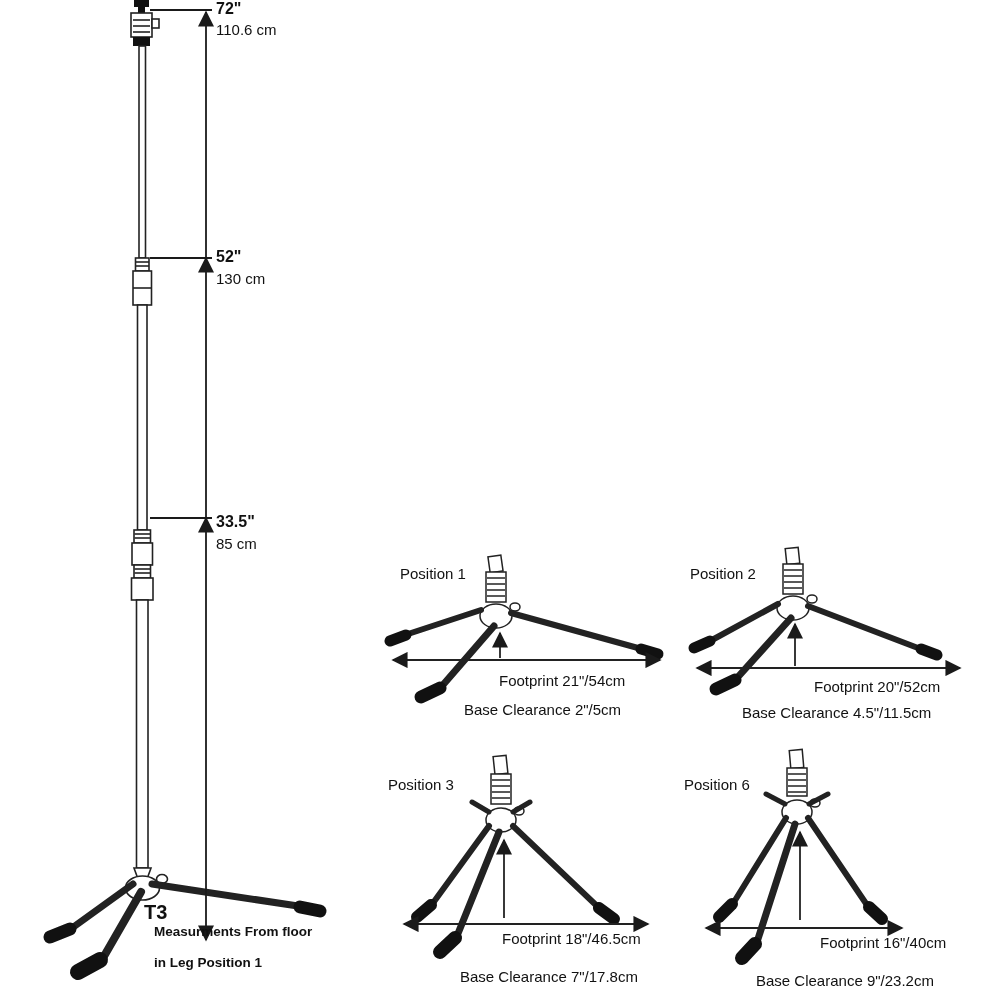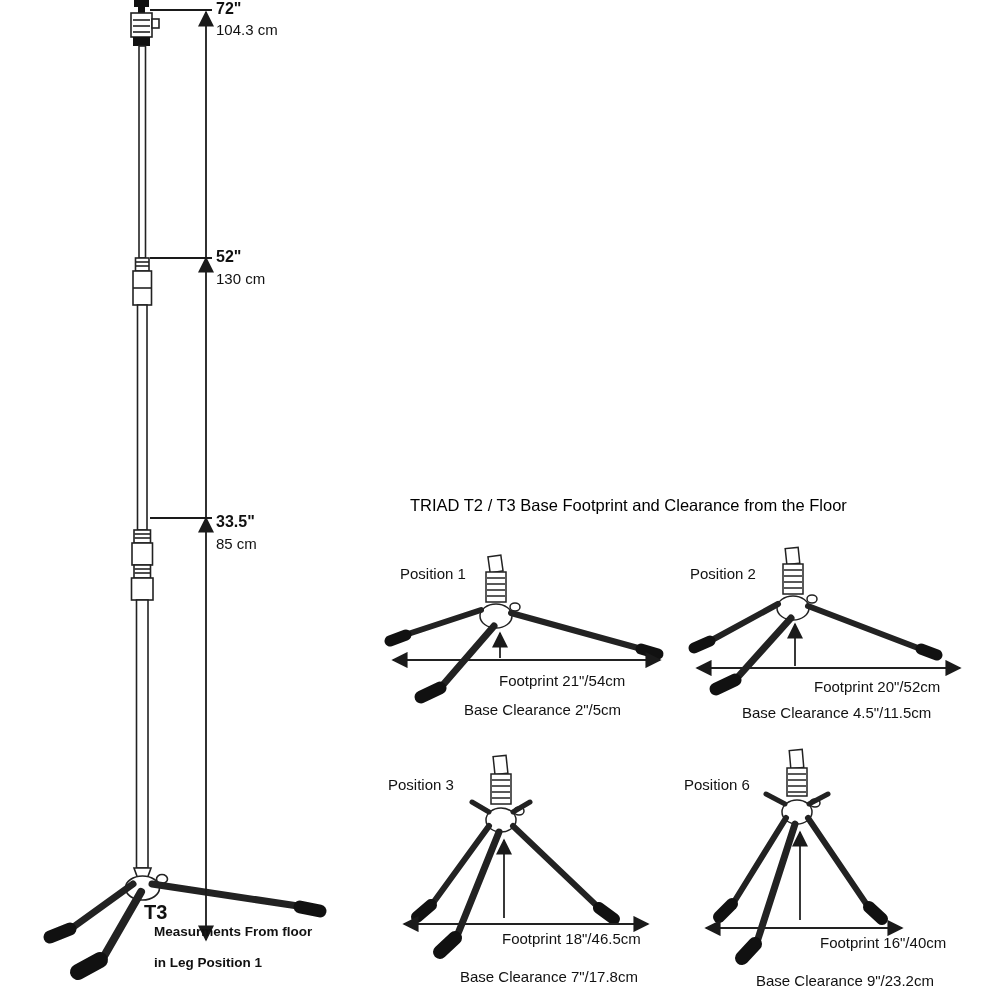--- a/index.html
+++ b/index.html
@@ -182,31 +182,30 @@
         <line x1="732" y1="904" x2="719" y2="917" stroke-width="12"></line>
         <line x1="869" y1="907" x2="882" y2="919" stroke-width="12"></line>
         <line x1="755" y1="944" x2="742" y2="958" stroke-width="14"></line>
       </g>
       <line x1="800" y1="920" x2="800" y2="832" stroke-width="1.8" marker-end="url(#arr)"></line>
       <line x1="706" y1="928" x2="902" y2="928" stroke-width="1.8" marker-start="url(#arr)" marker-end="url(#arr)"></line>
     </g>
   </svg>
 
   <div class="txt h-in" style="left:216px;top:0px;">72"</div>
-  <div class="txt h-cm" style="left:216px;top:21px;">104.3 cm</div>
+  <div class="txt h-cm" style="left:216px;top:21px;">110.6 cm</div>
   <div class="txt h-in" style="left:216px;top:248px;">52"</div>
   <div class="txt h-cm" style="left:216px;top:270px;">130 cm</div>
   <div class="txt h-in" style="left:216px;top:513px;">33.5"</div>
   <div class="txt h-cm" style="left:216px;top:535px;">85 cm</div>
 
   <div class="txt t3" style="left:144px;top:901px;">T3</div>
   <div class="txt footnote" style="left:154px;top:923px;">Measurments From floor</div>
   <div class="txt footnote" style="left:154px;top:954px;">in Leg Position 1</div>
 
-  <div class="txt title" style="left:410px;top:496px;">TRIAD T2 / T3 Base Footprint and Clearance from the Floor</div>
 
   <div class="txt pos-label" style="left:400px;top:565px;">Position 1</div>
   <div class="txt meas" style="left:499px;top:672px;">Footprint 21"/54cm</div>
   <div class="txt meas" style="left:464px;top:701px;">Base Clearance 2"/5cm</div>
 
   <div class="txt pos-label" style="left:690px;top:565px;text-align:center;">Position 2</div>
   <div class="txt meas" style="left:814px;top:678px;">Footprint 20"/52cm</div>
   <div class="txt meas" style="left:742px;top:704px;">Base Clearance 4.5"/11.5cm</div>
 
   <div class="txt pos-label" style="left:388px;top:776px;">Position 3</div>

